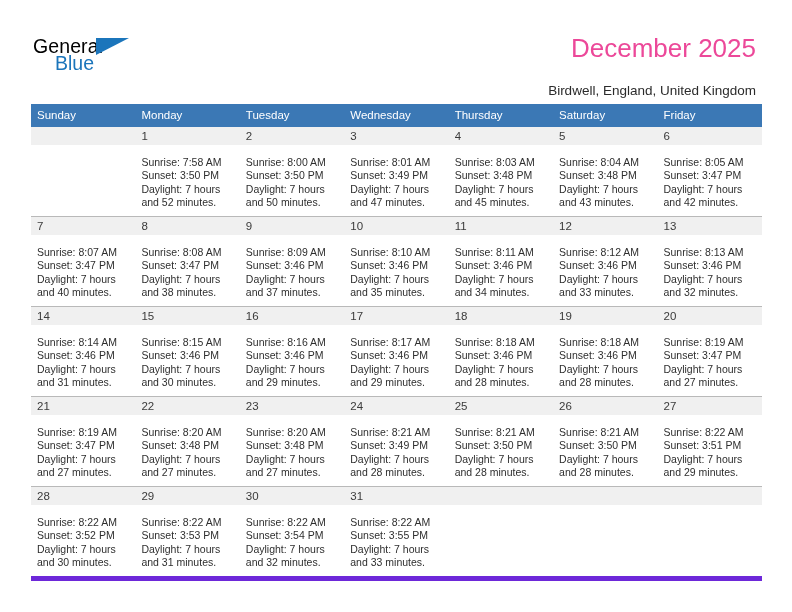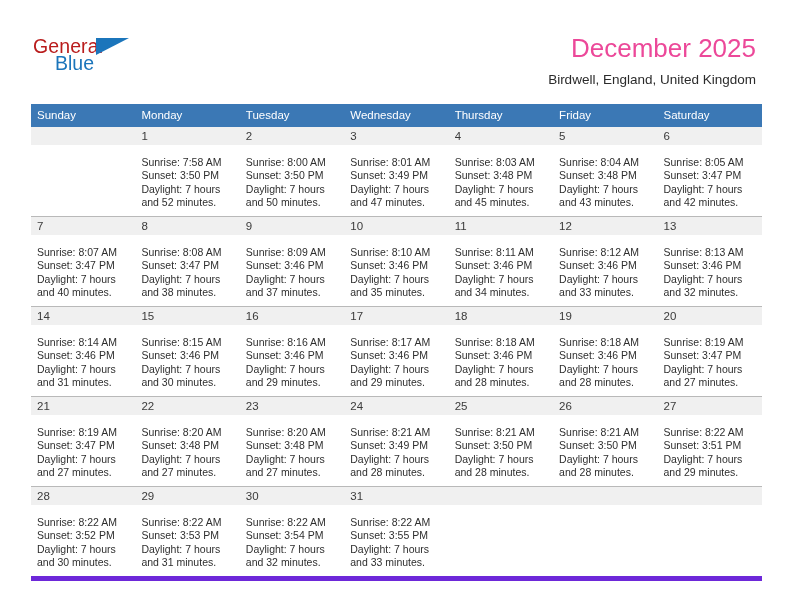--- a/index.html
+++ b/index.html
@@ -36,21 +36,21 @@
     top: 36px;
     width: 120px;
     height: 46px;
   }
   .logo-general {
     position: absolute;
     left: 0;
     top: 0;
     font-size: 19.5px;
     letter-spacing: 0.1px;
-    color: #b91c1c;
+    color: #000000;
     line-height: 20px;
   }
   .logo-blue {
     position: absolute;
     left: 22px;
     top: 17px;
     font-size: 19.5px;
     color: #1b75bb;
     line-height: 20px;
   }
@@ -74,21 +74,21 @@
     font-size: 26px;
     font-weight: normal;
     color: #ec4899;
     line-height: 32px;
     white-space: nowrap;
   }
   .cal-subtitle {
     font-size: 13.5px;
     color: #2b2b2b;
     line-height: 18px;
-    margin-top: 7px;
+    margin-top: 18px;
     white-space: nowrap;
   }
 
   
   .calendar {
     position: absolute;
     left: 31px;
     top: 104px;
     width: 731px;
   }
@@ -163,22 +163,22 @@
 
   </div>
 
   <div class="calendar">
     <div class="weekday-row" id="weekday-row">
         <div class="weekday">Sunday</div>
         <div class="weekday">Monday</div>
         <div class="weekday">Tuesday</div>
         <div class="weekday">Wednesday</div>
         <div class="weekday">Thursday</div>
+        <div class="weekday">Saturday</div>
         <div class="weekday">Friday</div>
-        <div class="weekday">Saturday</div>
       </div>
     <div id="weeks-container">
         <div class="week">
           <div class="day empty">
             <span class="daynum"></span>
           </div>
           <div class="day">
             <span class="daynum">1</span>
             <div class="day-info">
               <div>Sunrise: 7:58 AM</div>

